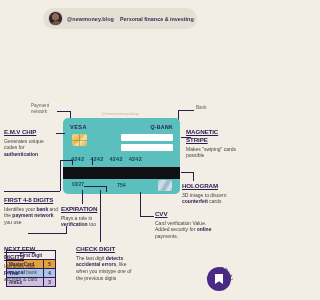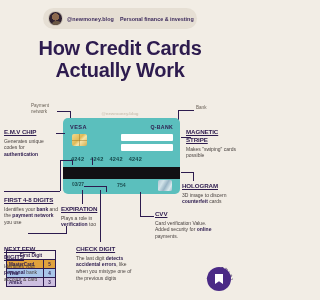--- a/index.html
+++ b/index.html
@@ -182,21 +182,20 @@
 
 <div id="page">
 
   <div class="header-pill">
     <div class="avatar"></div>
     <div class="handle">@newmoney.blog</div>
     <div class="hdr-div"></div>
     <div class="tagline">Personal finance &amp; investing</div>
   </div>
 
-  <div class="title">How Credit Cards Actually Work</div>
 
   <div class="watermark">@newmoney.blog</div>
 
   <div class="small-label" style="left:31px; top:103px; width:26px;">
     <span>Payment</span><br>
     <span>network</span>
   </div>
   <div class="ln lnh" style="left:57px; top:111px; width:14px;"></div>
   <div class="ln lnv" style="left:70px; top:111px; height:9px;"></div>
 

